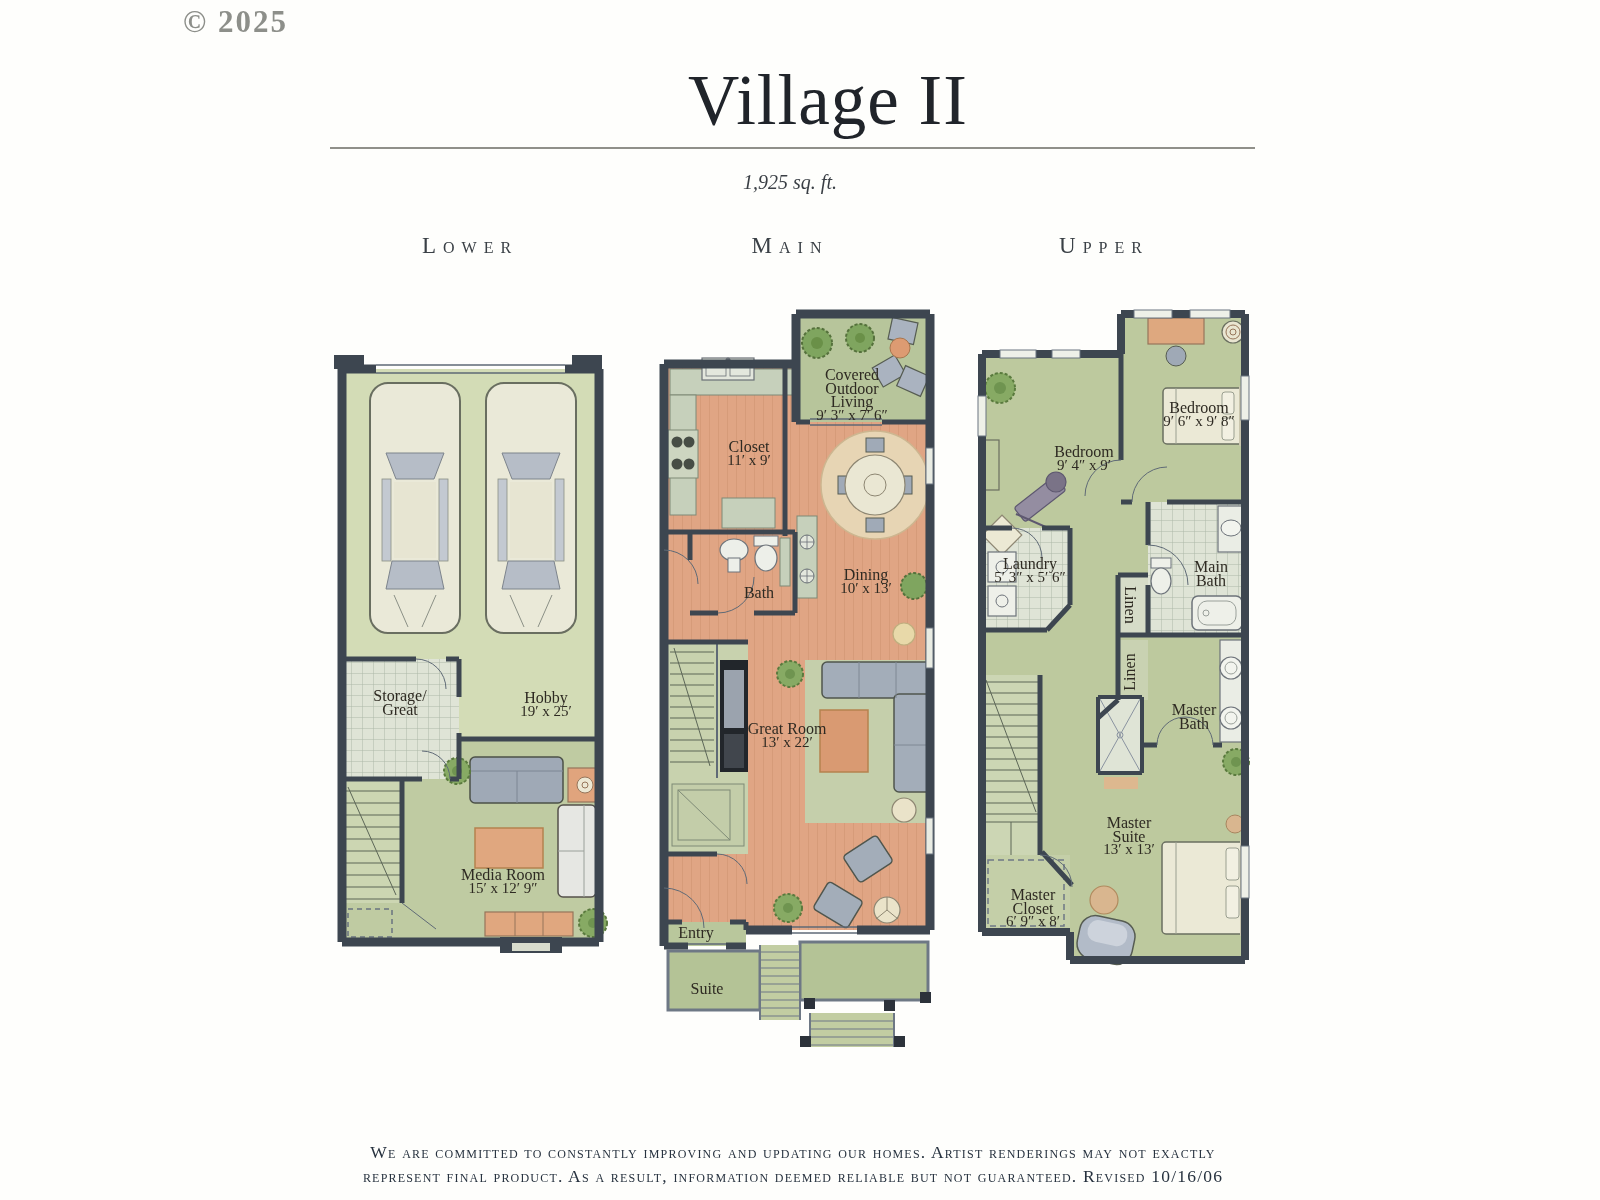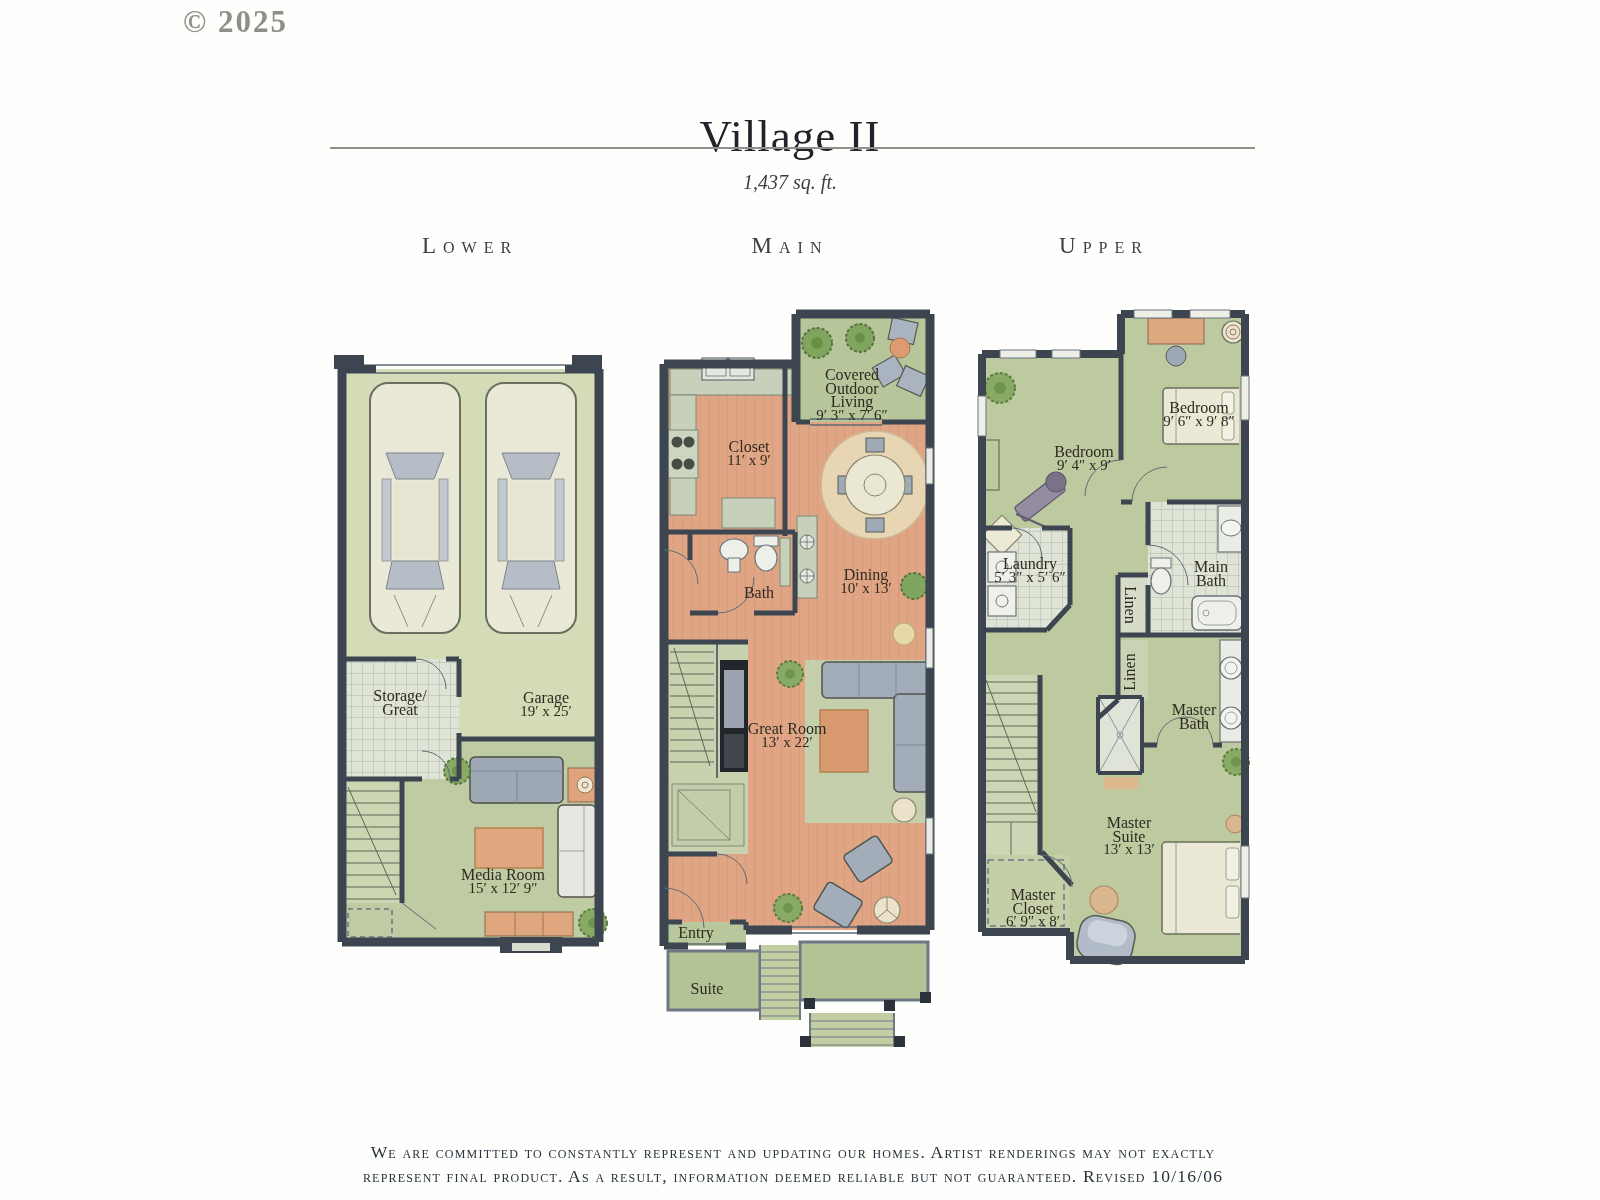--- a/index.html
+++ b/index.html
@@ -1,21 +1,21 @@
 <!DOCTYPE html>
 <html><head>
 <meta charset="utf-8">
 <style>
   html,body{margin:0;padding:0;background:#ffffff;}
   #page{position:relative;width:1600px;height:1200px;background:#fefefc;overflow:hidden;
         font-family:"Liberation Serif",serif;}
   .abs{position:absolute;}
   .ctr{transform:translate(-50%,-50%);}
   #copyright{left:183px;top:4px;font-size:31px;font-weight:600;letter-spacing:2px;color:#8d8f8a;}
-  #title{left:790px;top:100px;font-size:45px;letter-spacing:1px;color:#20242a;white-space:nowrap;margin-top:36px;}
+  #title{left:828px;top:100px;font-size:71px;letter-spacing:1px;color:#20242a;white-space:nowrap;}
   #rule{left:330px;top:147px;width:925px;height:2px;background:#90908a;}
   #sqft{left:790px;top:182px;font-size:20px;font-style:italic;color:#3a3f45;white-space:nowrap;}
   .floor-header{font-size:23px;font-variant:small-caps;letter-spacing:7px;color:#3a4046;white-space:nowrap;}
   .plan{position:absolute;}
   .lbl{position:absolute;transform:translate(-50%,-50%);text-align:center;color:#2e2a22;
        font-size:16px;line-height:13.5px;white-space:nowrap;}
   .lbl .dm{font-size:15px;font-family:Liberation Serif, serif;}
   .lbl span{display:block;}
   .lbl.v90{transform:translate(-50%,-50%) rotate(90deg);}
   .lbl.v270{transform:translate(-50%,-50%) rotate(-90deg);}
@@ -24,21 +24,21 @@
   #footer2{left:793px;top:1176px;}
 </style>
 </head>
 <body>
 
 <div id="page">
 
   <div id="copyright" class="abs">© 2025</div>
   <div id="title" class="abs ctr">Village II</div>
   <div id="rule" class="abs"></div>
-  <div id="sqft" class="abs ctr">1,437 sq. ft.</div>
+  <div id="sqft" class="abs ctr">1,925 sq. ft.</div>
 
   <div class="abs ctr floor-header" style="left:470px;top:246px">Lower</div>
   <div class="abs ctr floor-header" style="left:790px;top:246px">Main</div>
   <div class="abs ctr floor-header" style="left:1104px;top:246px">Upper</div>
 
   <svg class="plan" style="left:318px;top:343px" width="300" height="610" viewBox="0 0 300 610">
     <defs>
       <pattern id="tileL" width="11" height="11" patternUnits="userSpaceOnUse">
         <rect width="11" height="11" fill="#dfe4d6"></rect>
         <path d="M11 0H0V11" fill="none" stroke="#adb8a8" stroke-width="1"></path>
@@ -395,21 +395,21 @@
       <rect x="289" y="546" width="8" height="52" fill="#eef0e8" stroke="#6a7480" stroke-width="1"></rect>
       <rect x="26" y="96" width="8" height="40" fill="#eef0e8" stroke="#6a7480" stroke-width="1"></rect>
     </g>
   </svg>
 
   <div class="lbl" style="left:400px;top:702px">
     <span class="nm">Storage/</span>
     <span class="nm">Great</span>
   </div>
   <div class="lbl" style="left:546px;top:704px">
-    <span class="nm">Garage</span>
+    <span class="nm">Hobby</span>
     <span class="dm">19′ x 25′</span>
   </div>
   <div class="lbl" style="left:503px;top:881px">
     <span class="nm">Media Room</span>
     <span class="dm">15′ x 12′ 9″</span>
   </div>
 
   <div class="lbl" style="left:852px;top:395px">
     <span class="nm">Covered</span>
     <span class="nm">Outdoor</span>
@@ -468,16 +468,16 @@
     <span class="nm">Master</span>
     <span class="nm">Suite</span>
     <span class="dm">13′ x 13′</span>
   </div>
   <div class="lbl" style="left:1033px;top:908px">
     <span class="nm">Master</span>
     <span class="nm">Closet</span>
     <span class="dm">6′ 9″ x 8′</span>
   </div>
 
-  <div id="footer1" class="abs ctr">We are committed to constantly represent and updating our homes. Artist renderings may not exactly</div>
+  <div id="footer1" class="abs ctr">We are committed to constantly improving and updating our homes. Artist renderings may not exactly</div>
   <div id="footer2" class="abs ctr">represent final product. As a result, information deemed reliable but not guaranteed. Revised 10/16/06</div>
 
 </div>
 
 </body></html>

